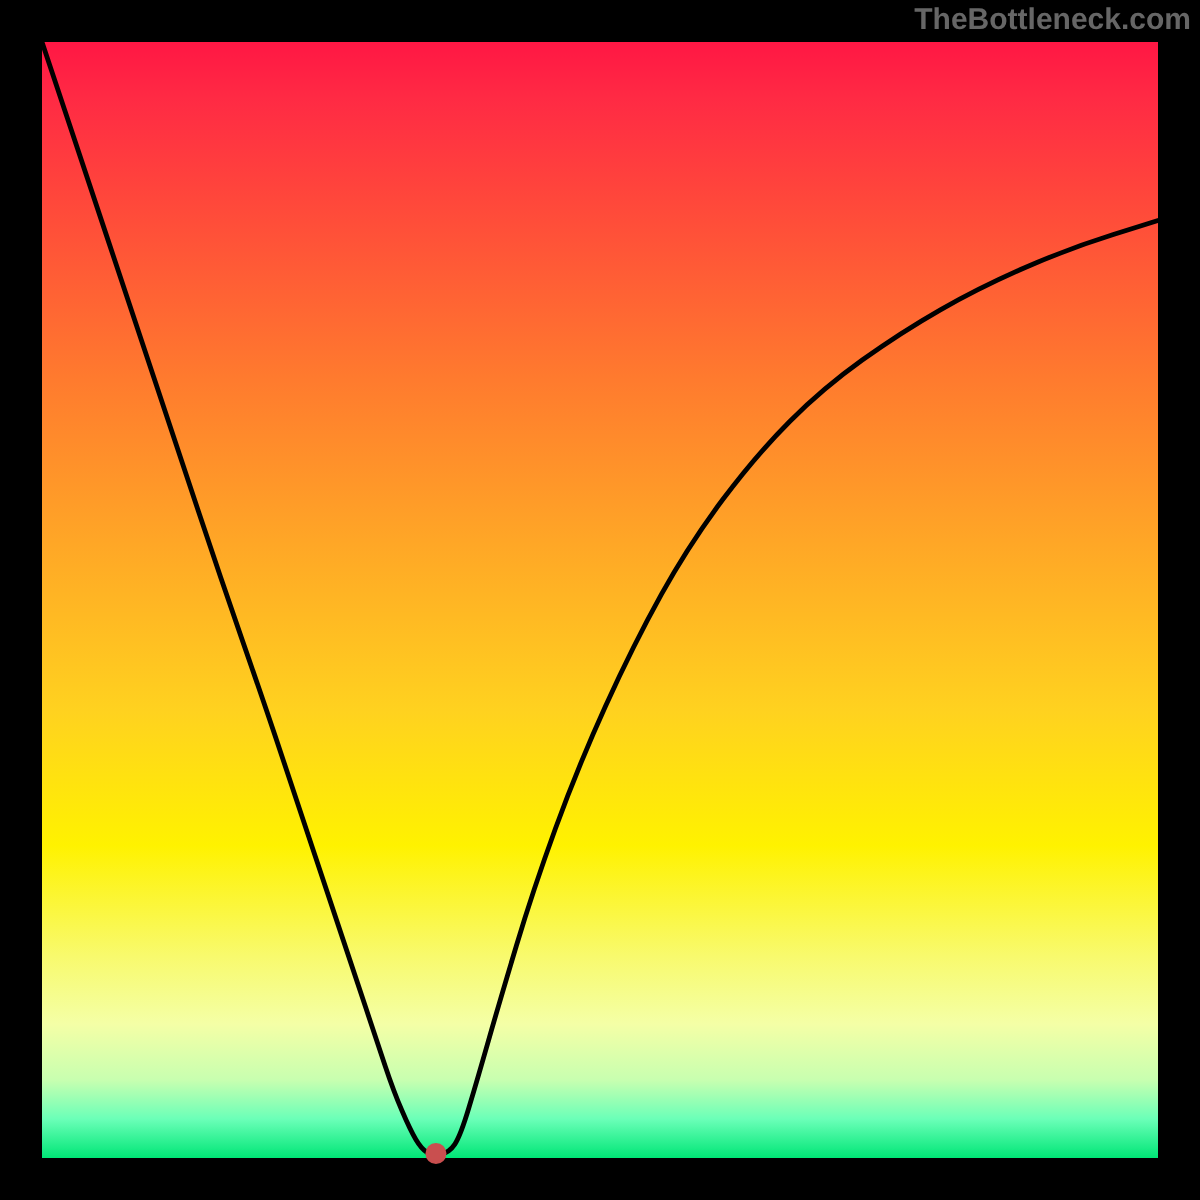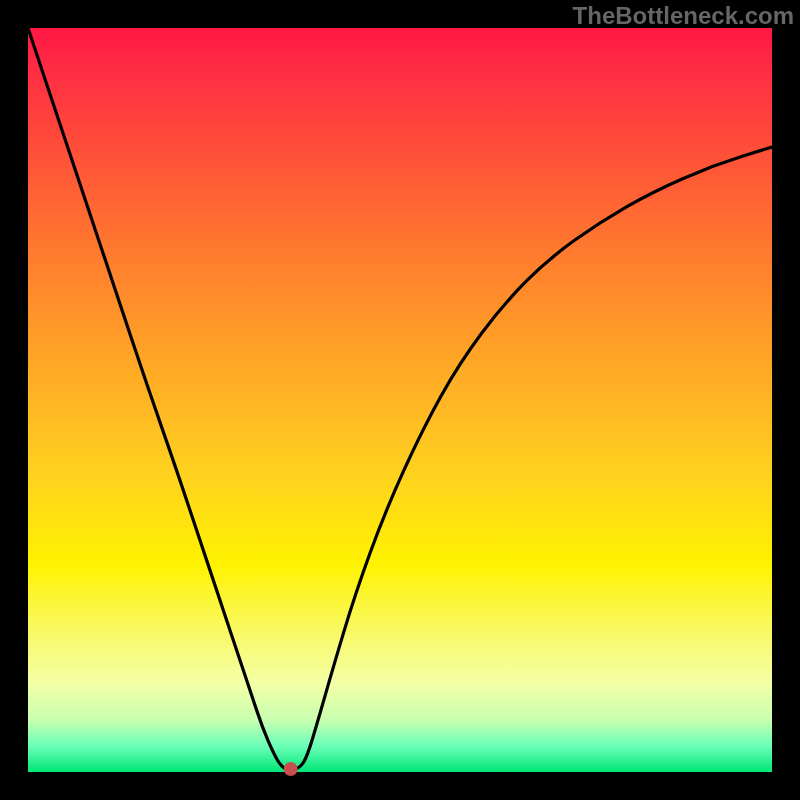--- a/index.html
+++ b/index.html
@@ -15,21 +15,21 @@
     position: relative;
     width: 800px;
     height: 800px;
     background: #000;
   }
   .watermark {
     position: absolute;
     top: 2px;
     right: 6px;
     color: #666;
-    font-size: 24px;
+    font-size: 20px;
     font-weight: 600;
     z-index: 20;
   }
   svg {
     position: absolute;
     top: 0;
     left: 0;
   }
 </style>
 </head>

